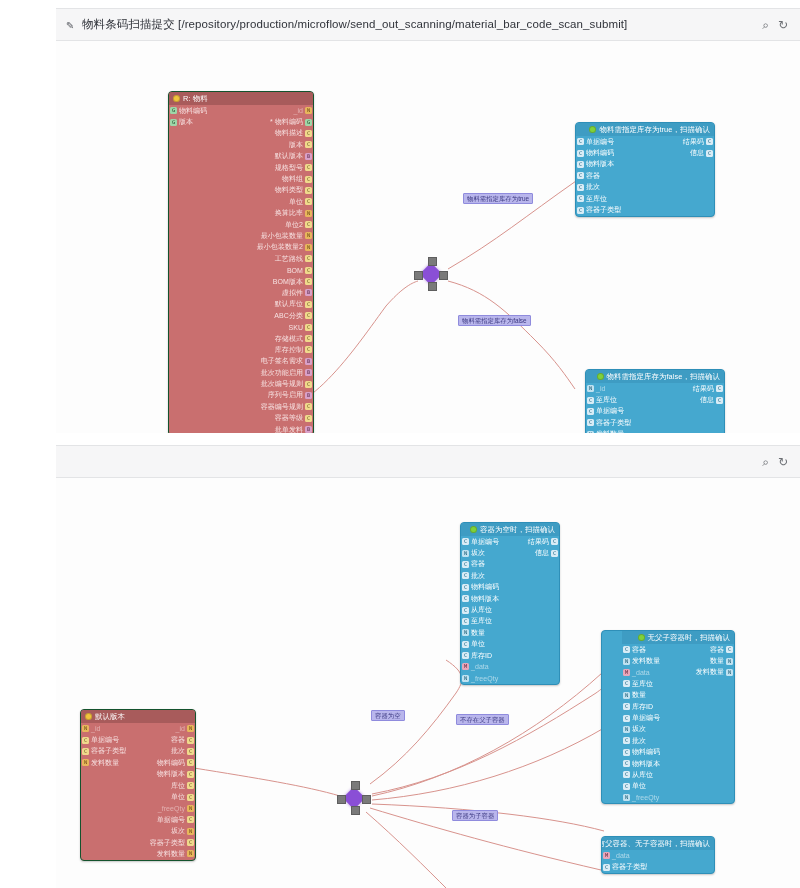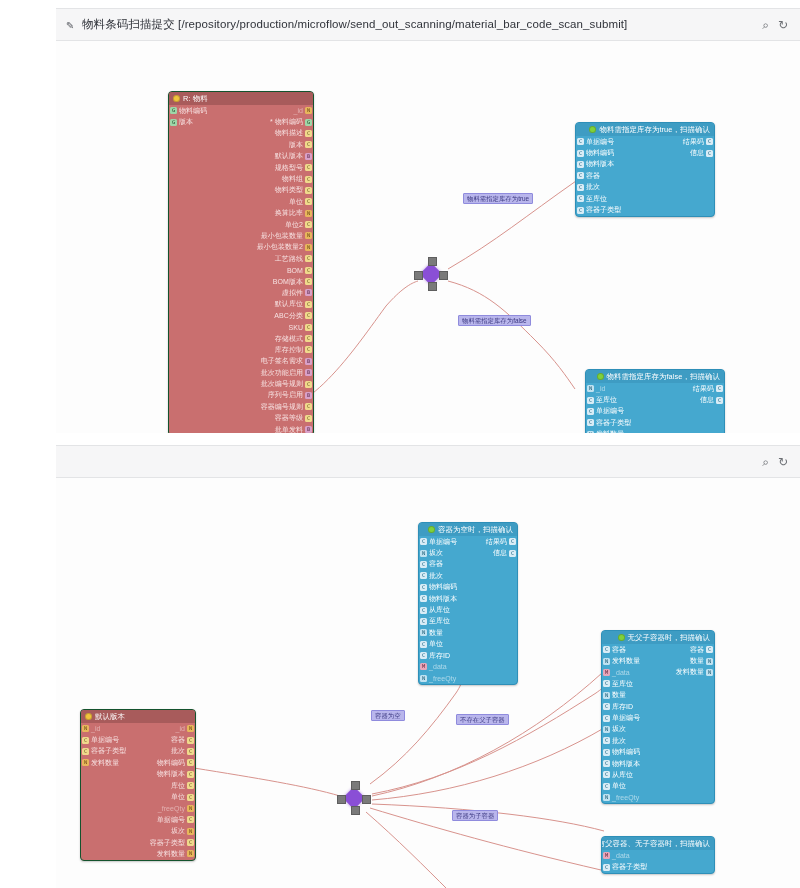--- a/index.html
+++ b/index.html
@@ -646,21 +646,21 @@
       </div>
 
       <div class="hub" style="left:281px;top:303px;">
         <div class="dia"></div>
         <div class="hnd h-t"></div>
         <div class="hnd h-b"></div>
         <div class="hnd h-l"></div>
         <div class="hnd h-r"></div>
       </div>
 
-      <div class="node node-blue" style="left:362px;top:44px;width:98px;">
+      <div class="node node-blue" style="left:404px;top:44px;width:98px;">
         <div class="node-hd">
           <span class="hd-dot dot-green"></span>
           <span>容器为空时，扫描确认</span>
         </div>
         <div class="node-body" id="p2n1">
             <div class="row">
               <span class="side">
                 <span class="chip c-C">C</span>
                 <span class="txt">单据编号</span>
               </span>
@@ -765,21 +765,21 @@
               <span class="side">
                 <span class="chip c-N">N</span>
                 <span class="txt dim">_freeQty</span>
               </span>
               <span class="spacer"></span>
               <span class="side r"></span>
             </div>
           </div>
       </div>
 
-      <div class="node node-blue" style="left:545px;top:152px;width:112px;">
+      <div class="node node-blue" style="left:545px;top:152px;width:112px;padding-left:20px;">
         <div class="node-hd">
           <span class="hd-dot dot-green"></span>
           <span>无父子容器时，扫描确认</span>
         </div>
         <div class="node-body" id="p2n2">
             <div class="row">
               <span class="side">
                 <span class="chip c-C">C</span>
                 <span class="txt">容器</span>
               </span>

